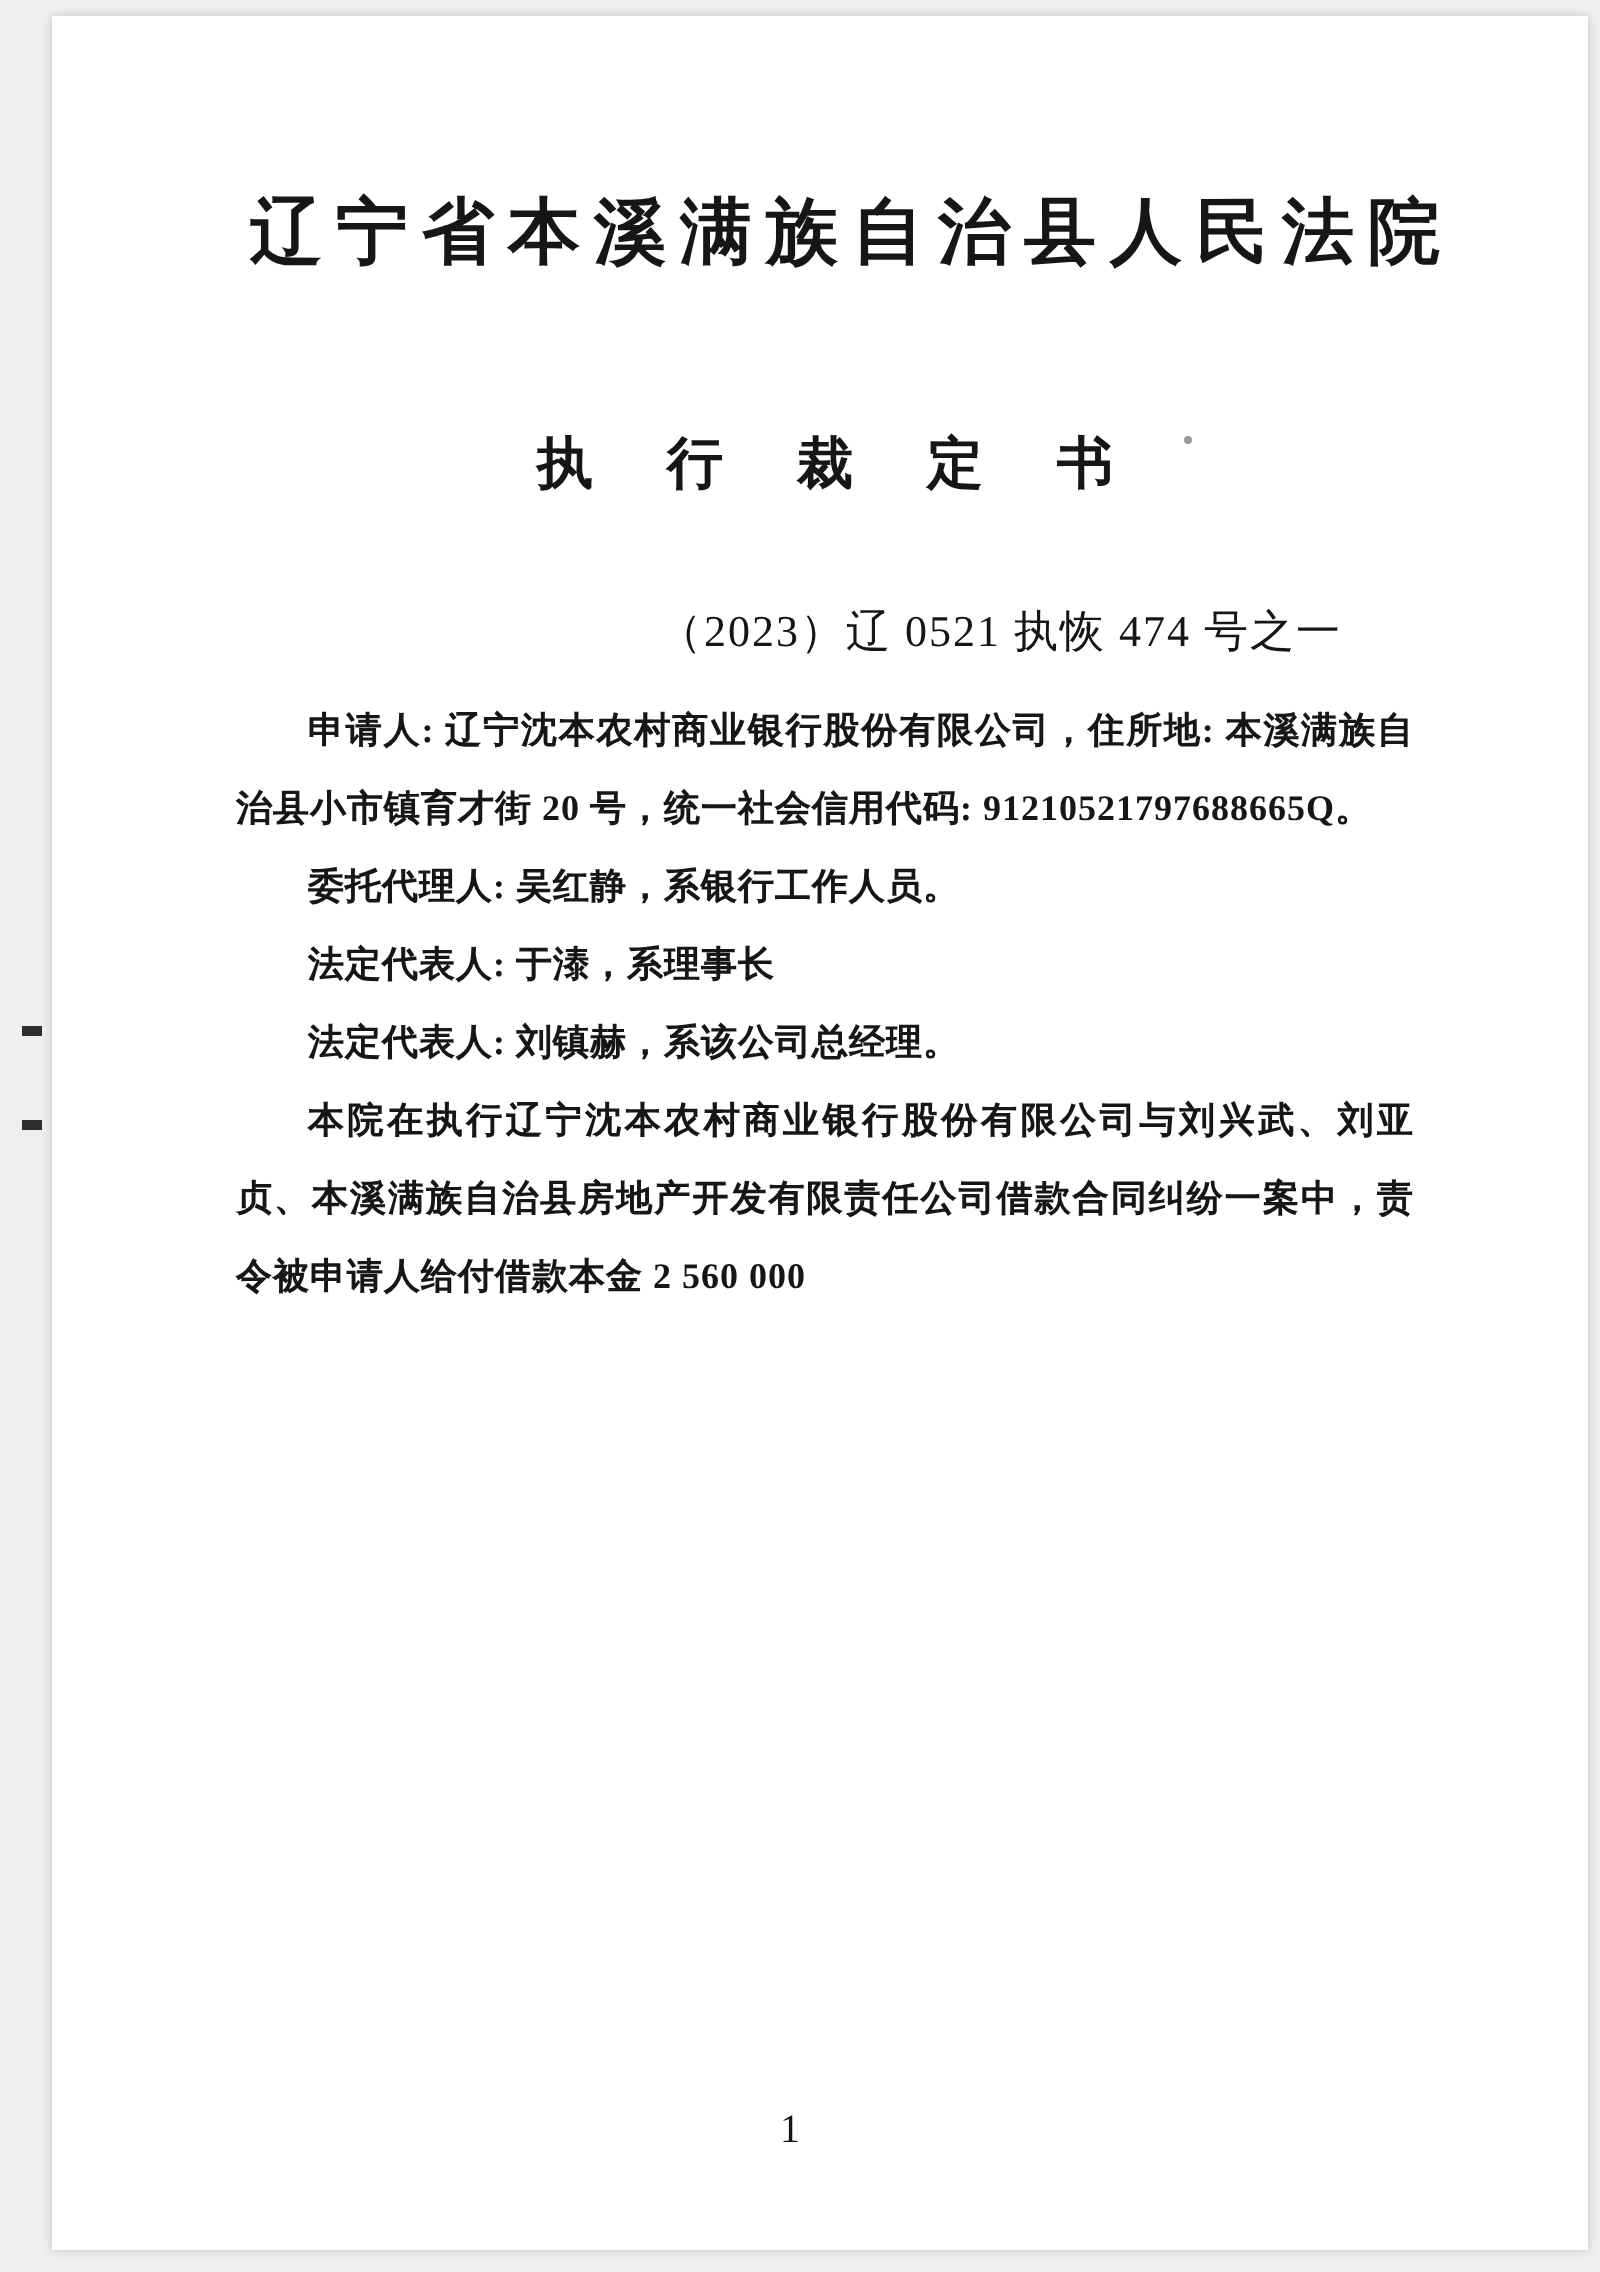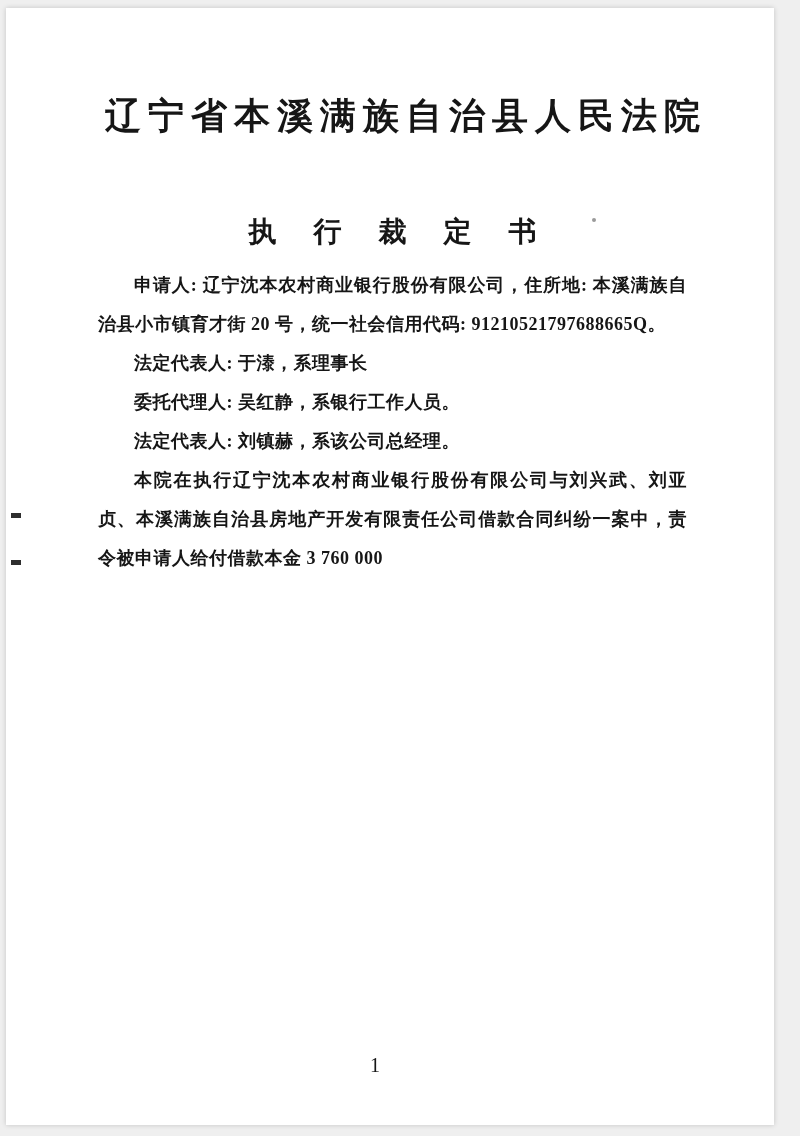--- a/index.html
+++ b/index.html
@@ -11,21 +11,21 @@
     font-family: "Liberation Serif", "DejaVu Serif", serif;
   }
   .stage {
     position: relative;
     width: 800px;
     height: 1136px;
     background: #efefef;
   }
   .page {
     position: absolute;
-    left: 6px;
+    left: 26px;
     top: 8px;
     width: 768px;
     height: 1117px;
     background: #ffffff;
     box-shadow: 0 0 5px rgba(0,0,0,0.18);
     color: #161616;
   }
   .content {
     padding: 0 87px 0 92px;
   }
@@ -86,26 +86,27 @@
   .speck-c { left: 592px; top: 218px; width: 4px; height: 4px; background: #9a9a9a; border-radius: 50%; }
 </style>
 </head>
 <body>
 
 <div class="stage">
   <div class="page">
     <div class="content">
       <h1 class="court-name">辽宁省本溪满族自治县人民法院</h1>
       <h2 class="doc-title">执 行 裁 定 书</h2>
+      <div class="case-number">（2023）辽 0521 执恢 474 号之一</div>
       <div class="doc-body">
           <p>申请人: 辽宁沈本农村商业银行股份有限公司，住所地: 本溪满族自治县小市镇育才街 20 号，统一社会信用代码: 91210521797688665Q。</p>
+          <p>委托代理人: 吴红静，系银行工作人员。</p>
           <p>法定代表人: 于溙，系理事长</p>
-          <p>委托代理人: 吴红静，系银行工作人员。</p>
           <p>法定代表人: 刘镇赫，系该公司总经理。</p>
-          <p>本院在执行辽宁沈本农村商业银行股份有限公司与刘兴武、刘亚贞、本溪满族自治县房地产开发有限责任公司借款合同纠纷一案中，责令被申请人给付借款本金 3 760 000</p>
+          <p>本院在执行辽宁沈本农村商业银行股份有限公司与刘兴武、刘亚贞、本溪满族自治县房地产开发有限责任公司借款合同纠纷一案中，责令被申请人给付借款本金 2 560 000</p>
         </div>
     </div>
     <div class="page-number">1</div>
   </div>
   <div class="speck speck-a"></div>
   <div class="speck speck-b"></div>
   <div class="speck speck-c"></div>
 </div>
 
 </body></html>

